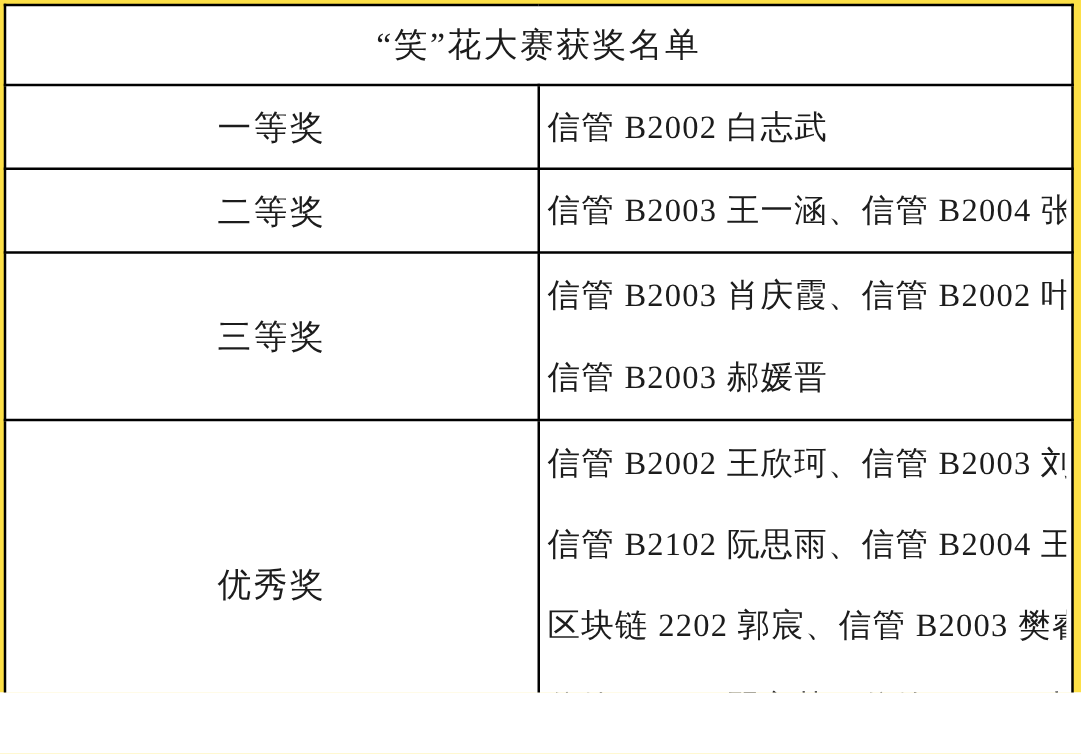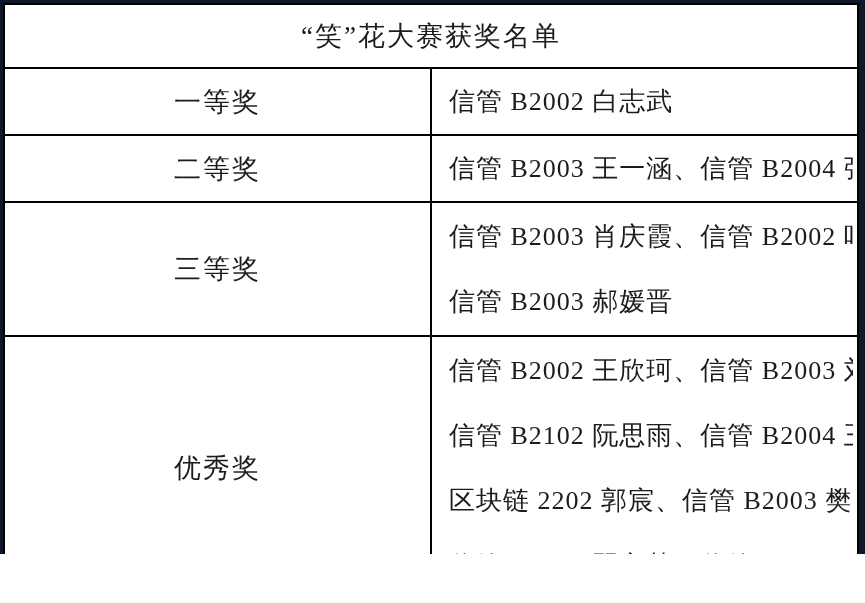--- a/index.html
+++ b/index.html
@@ -4,21 +4,21 @@
 <style>
   html, body {
     margin: 0;
     padding: 0;
     background: #ffffff;
   }
   .page {
     position: relative;
     width: 865px;
     height: 554px;
-    background: #0f172a;
+    background: #fde047;
     box-sizing: border-box;
     padding: 3px;
     font-family: "Liberation Serif", "DejaVu Serif", serif;
     color: #1c1c1c;
   }
   table.awards-table {
     border-collapse: collapse;
     width: 856px;
     table-layout: fixed;
   }
@@ -35,21 +35,21 @@
     letter-spacing: 2px;
     white-space: nowrap;
   }
   .award-cell {
     width: 160px;
     text-align: center;
     font-size: 27px;
     letter-spacing: 2px;
   }
   .winners-cell {
-    padding-left: 17px;
+    padding-left: 6px;
     padding-right: 4px;
   }
   .winner-line {
     height: 65px;
     line-height: 65px;
     font-size: 26px;
     letter-spacing: 1px;
     white-space: nowrap;
     overflow: hidden;
   }

